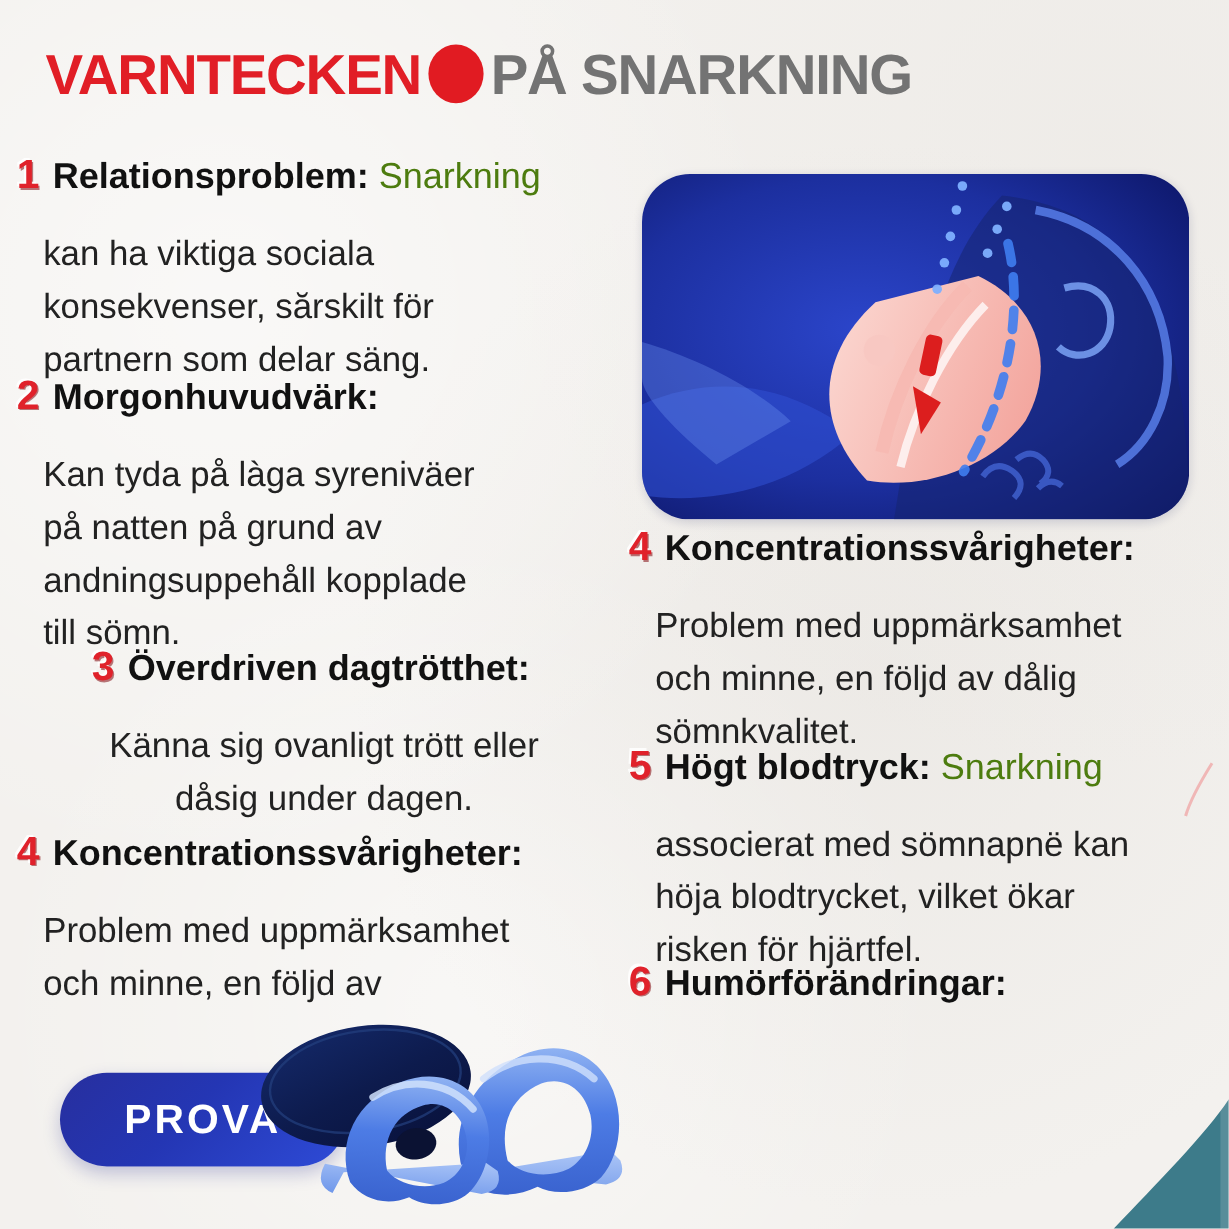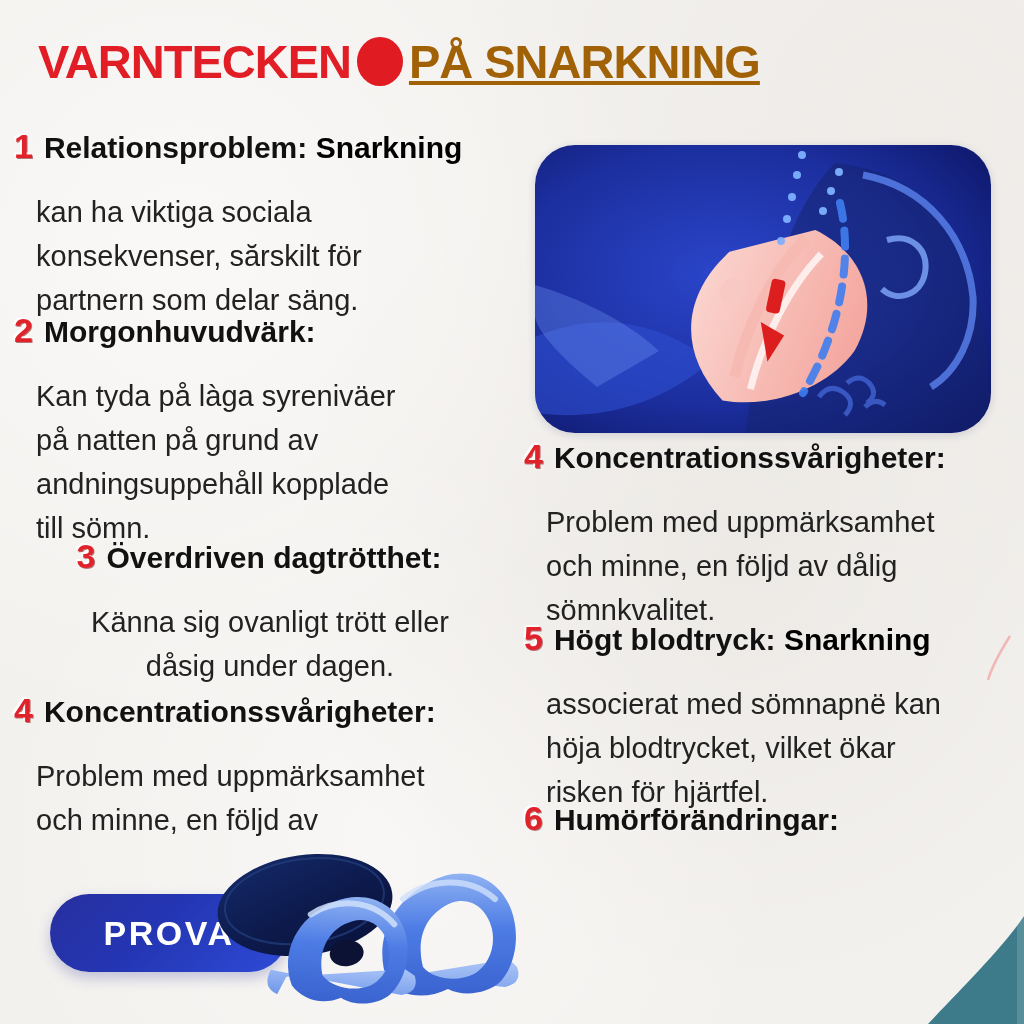--- a/index.html
+++ b/index.html
@@ -12,30 +12,30 @@
       radial-gradient(circle at 72% 55%, rgba(227,223,218,.40), transparent 48%),
       radial-gradient(circle at 38% 82%, rgba(255,255,255,.45), transparent 38%),
       radial-gradient(circle at 90% 12%, rgba(230,226,221,.35), transparent 40%);
     color:#1b1b1b;
   }
   .title-row{
     position:absolute;left:38px;top:34px;display:flex;align-items:center;gap:6px;
     font-weight:800;font-size:47px;letter-spacing:-1px;white-space:nowrap;
   }
   .title-red{color:#e11e26;}
-  .title-black{color:#a16207;text-decoration:underline;}
+  .title-black{color:#737373;}
   .title-dot{width:46px;height:49px;border-radius:50%;background:#e11b22;flex:0 0 auto;}
   .witem{position:absolute;width:490px;}
   .head{margin:0;font-size:30px;line-height:40px;}
   .num{
     color:#e0222b;font-weight:800;font-size:34px;margin-right:11px;
     text-shadow:-2px -2px 0 rgba(255,255,255,.85), 1px 1px 0 rgba(130,10,14,.55);
   }
   .bold{font-weight:700;color:#111;}
-  .after{font-weight:700;color:#000000;}
+  .after{font-weight:400;color:#4d7c0f;}
   .body-lines{margin-top:22px;padding-left:22px;}
   .line{font-size:29px;line-height:44px;color:#222;}
   .illustration{
     position:absolute;left:535px;top:145px;width:456px;height:288px;
     border-radius:40px;overflow:hidden;box-shadow:0 2px 8px rgba(20,30,90,.15);
   }
   .cta{
     position:absolute;left:50px;top:894px;width:238px;height:78px;border:none;cursor:pointer;
     border-radius:46px;
     background:linear-gradient(135deg,#272f9e 0%,#2436b4 45%,#2e4bd7 100%);

